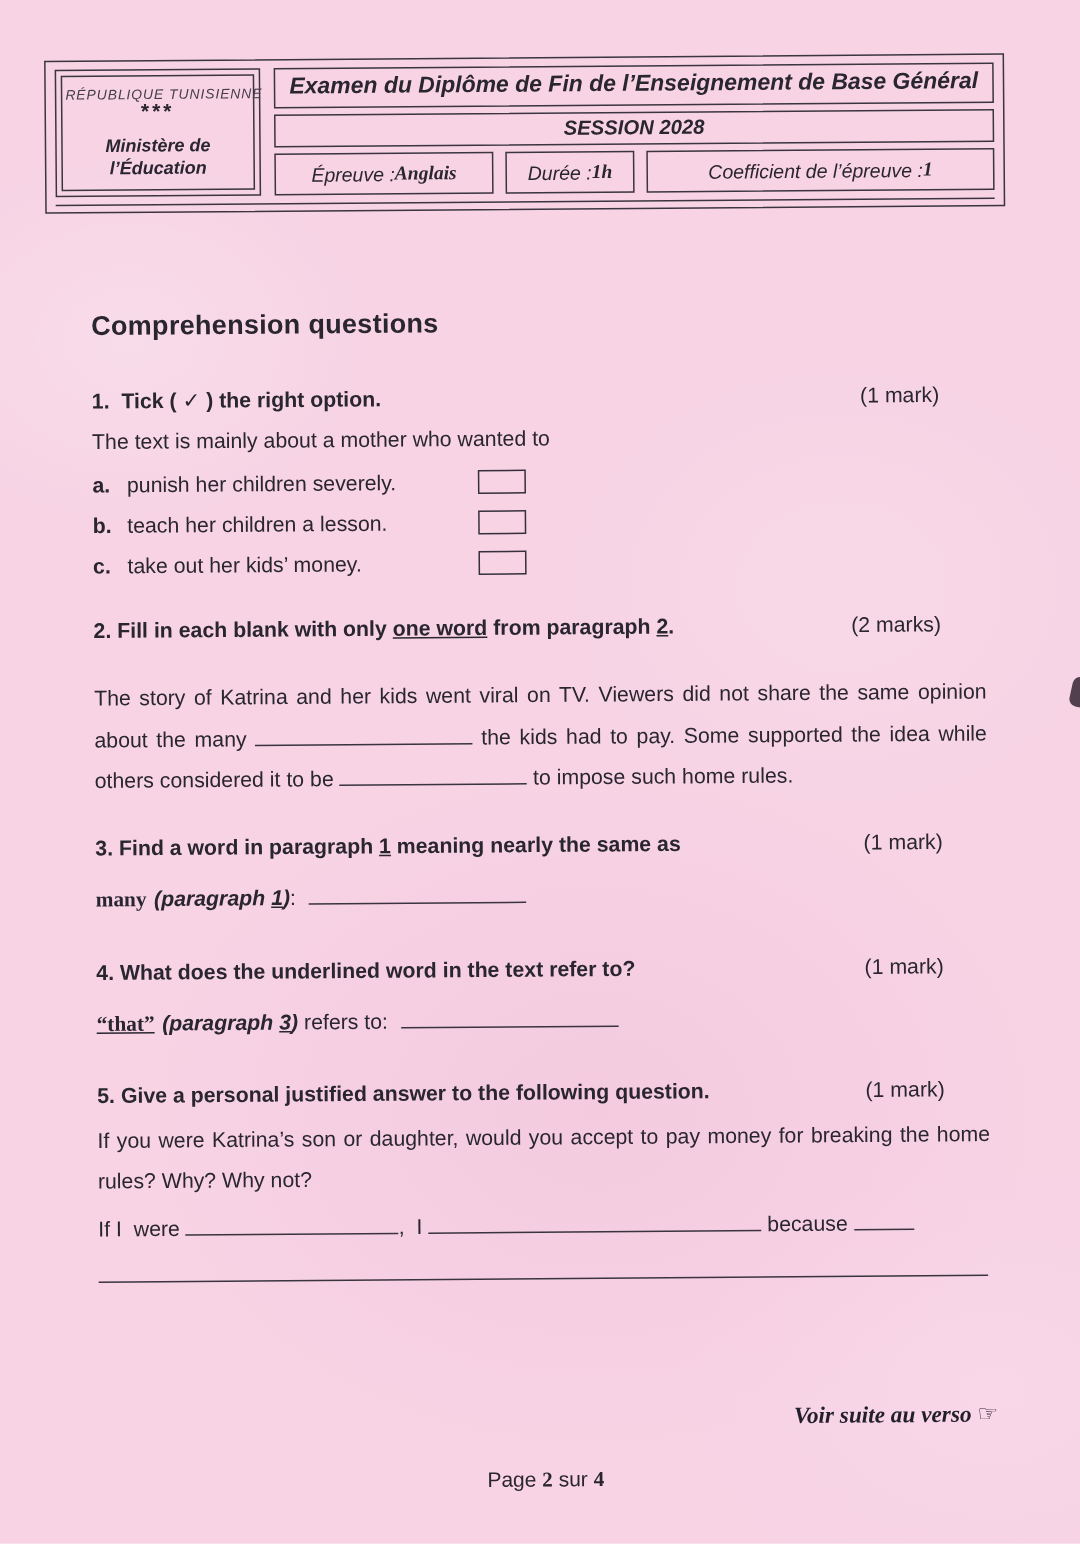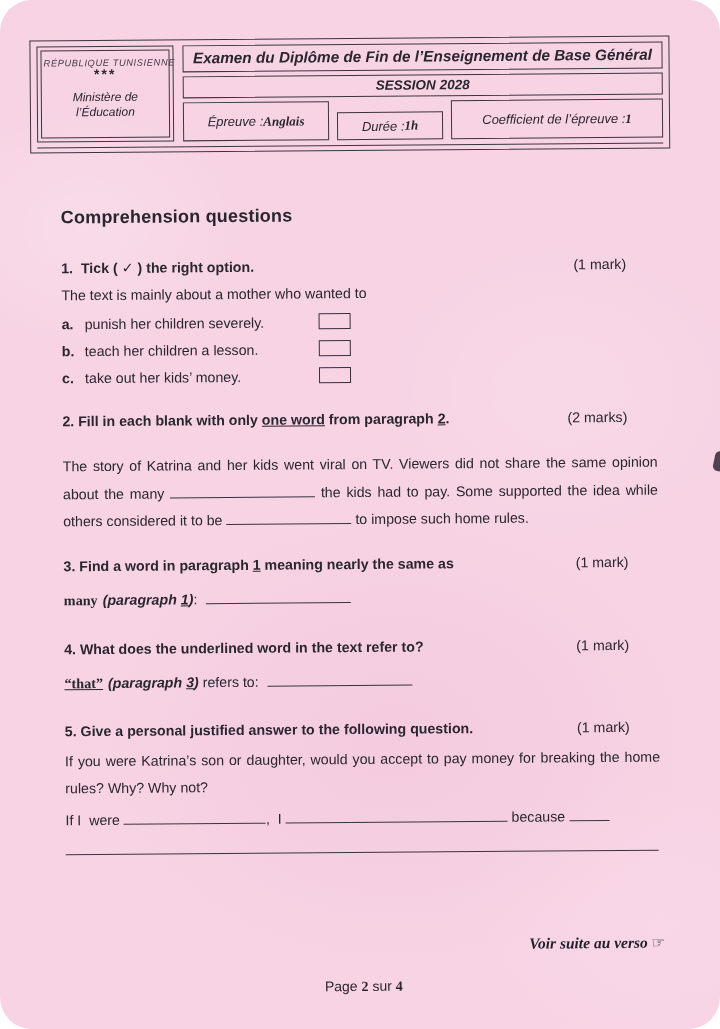--- a/index.html
+++ b/index.html
@@ -8,39 +8,38 @@
     position:relative; width:720px; height:1029px; overflow:hidden;
     color:#2a2630;
     font-family:"Liberation Sans", sans-serif;
     font-size:14.2px;
     background:
       radial-gradient(ellipse 260px 200px at 12% 22%, rgba(255,255,255,0.20), transparent 65%),
       radial-gradient(ellipse 320px 260px at 78% 38%, rgba(255,255,255,0.12), transparent 65%),
       radial-gradient(ellipse 420px 320px at 55% 72%, rgba(240,192,216,0.45), transparent 70%),
       radial-gradient(ellipse 300px 220px at 92% 90%, rgba(251,222,238,0.35), transparent 70%),
       #f7d3e4;
-    border-radius: 32px;
   }
   .tilt { position:absolute; inset:0; transform:rotate(-0.45deg); transform-origin:360px 500px; }
 
   
   .header-box { position:absolute; left:33px; top:38px; width:640px; border:1.6px solid #3b3540; padding:5px 6px 4px 6px; }
   .header-inner { display:flex; gap:9px; border-bottom:1.2px solid #3b3540; padding-bottom:5px; align-items:stretch; }
   .logo-box { width:137px; border:1.4px solid #3b3540; padding:3px; }
   .logo-inner { border:1px solid #3b3540; height:100%; text-align:center; padding:7px 2px 4px 2px; }
   .republic { font-size:9.3px; font-style:italic; letter-spacing:0.6px; color:#443d4a; white-space:nowrap; }
   .stars { font-weight:bold; font-size:14px; letter-spacing:2px; line-height:9px; margin-top:2px; }
-  .ministry { margin-top:11px; font-weight:normal; font-style:italic; font-size:12px; line-height:15px; }
+  .ministry { margin-top:11px; font-weight:bold; font-style:italic; font-size:12px; line-height:15px; }
   .header-right { flex:1; display:flex; flex-direction:column; gap:4px; }
   .title-box { border:1.6px solid #3b3540; text-align:center; font-weight:bold; font-style:italic; font-size:15.3px; padding:3px 2px 4px 2px; white-space:nowrap; }
   .session-box { border:1.4px solid #3b3540; text-align:center; font-weight:bold; font-style:italic; font-size:13.5px; padding:2px 0 3px 0; }
   .row3 { display:flex; gap:8px; flex:1; }
   .cell { border:1.5px solid #3b3540; font-style:italic; font-size:13px; display:flex; align-items:center; justify-content:center; padding:5px 4px; white-space:nowrap; }
   .cell-epreuve { width:146px; }
-  .cell-duree { width:106px;margin-top:11px; }
+  .cell-duree { width:86px; }
   .cell-coef { flex:1; }
   .bold { font-weight:bold;font-family:Liberation Serif, serif; }
 
   
   .content { position:absolute; left:63px; top:205px; width:595px; line-height:20px; }
   .section-title { font-size:18px; font-weight:bold; letter-spacing:0.2px; }
   .qhead { display:flex; font-weight:bold; line-height:20px; }
   .qtext { flex:1; }
   .marks { font-weight:normal; white-space:nowrap; padding-right:30px; margin-left:auto; }
   .u { text-decoration:underline; }

